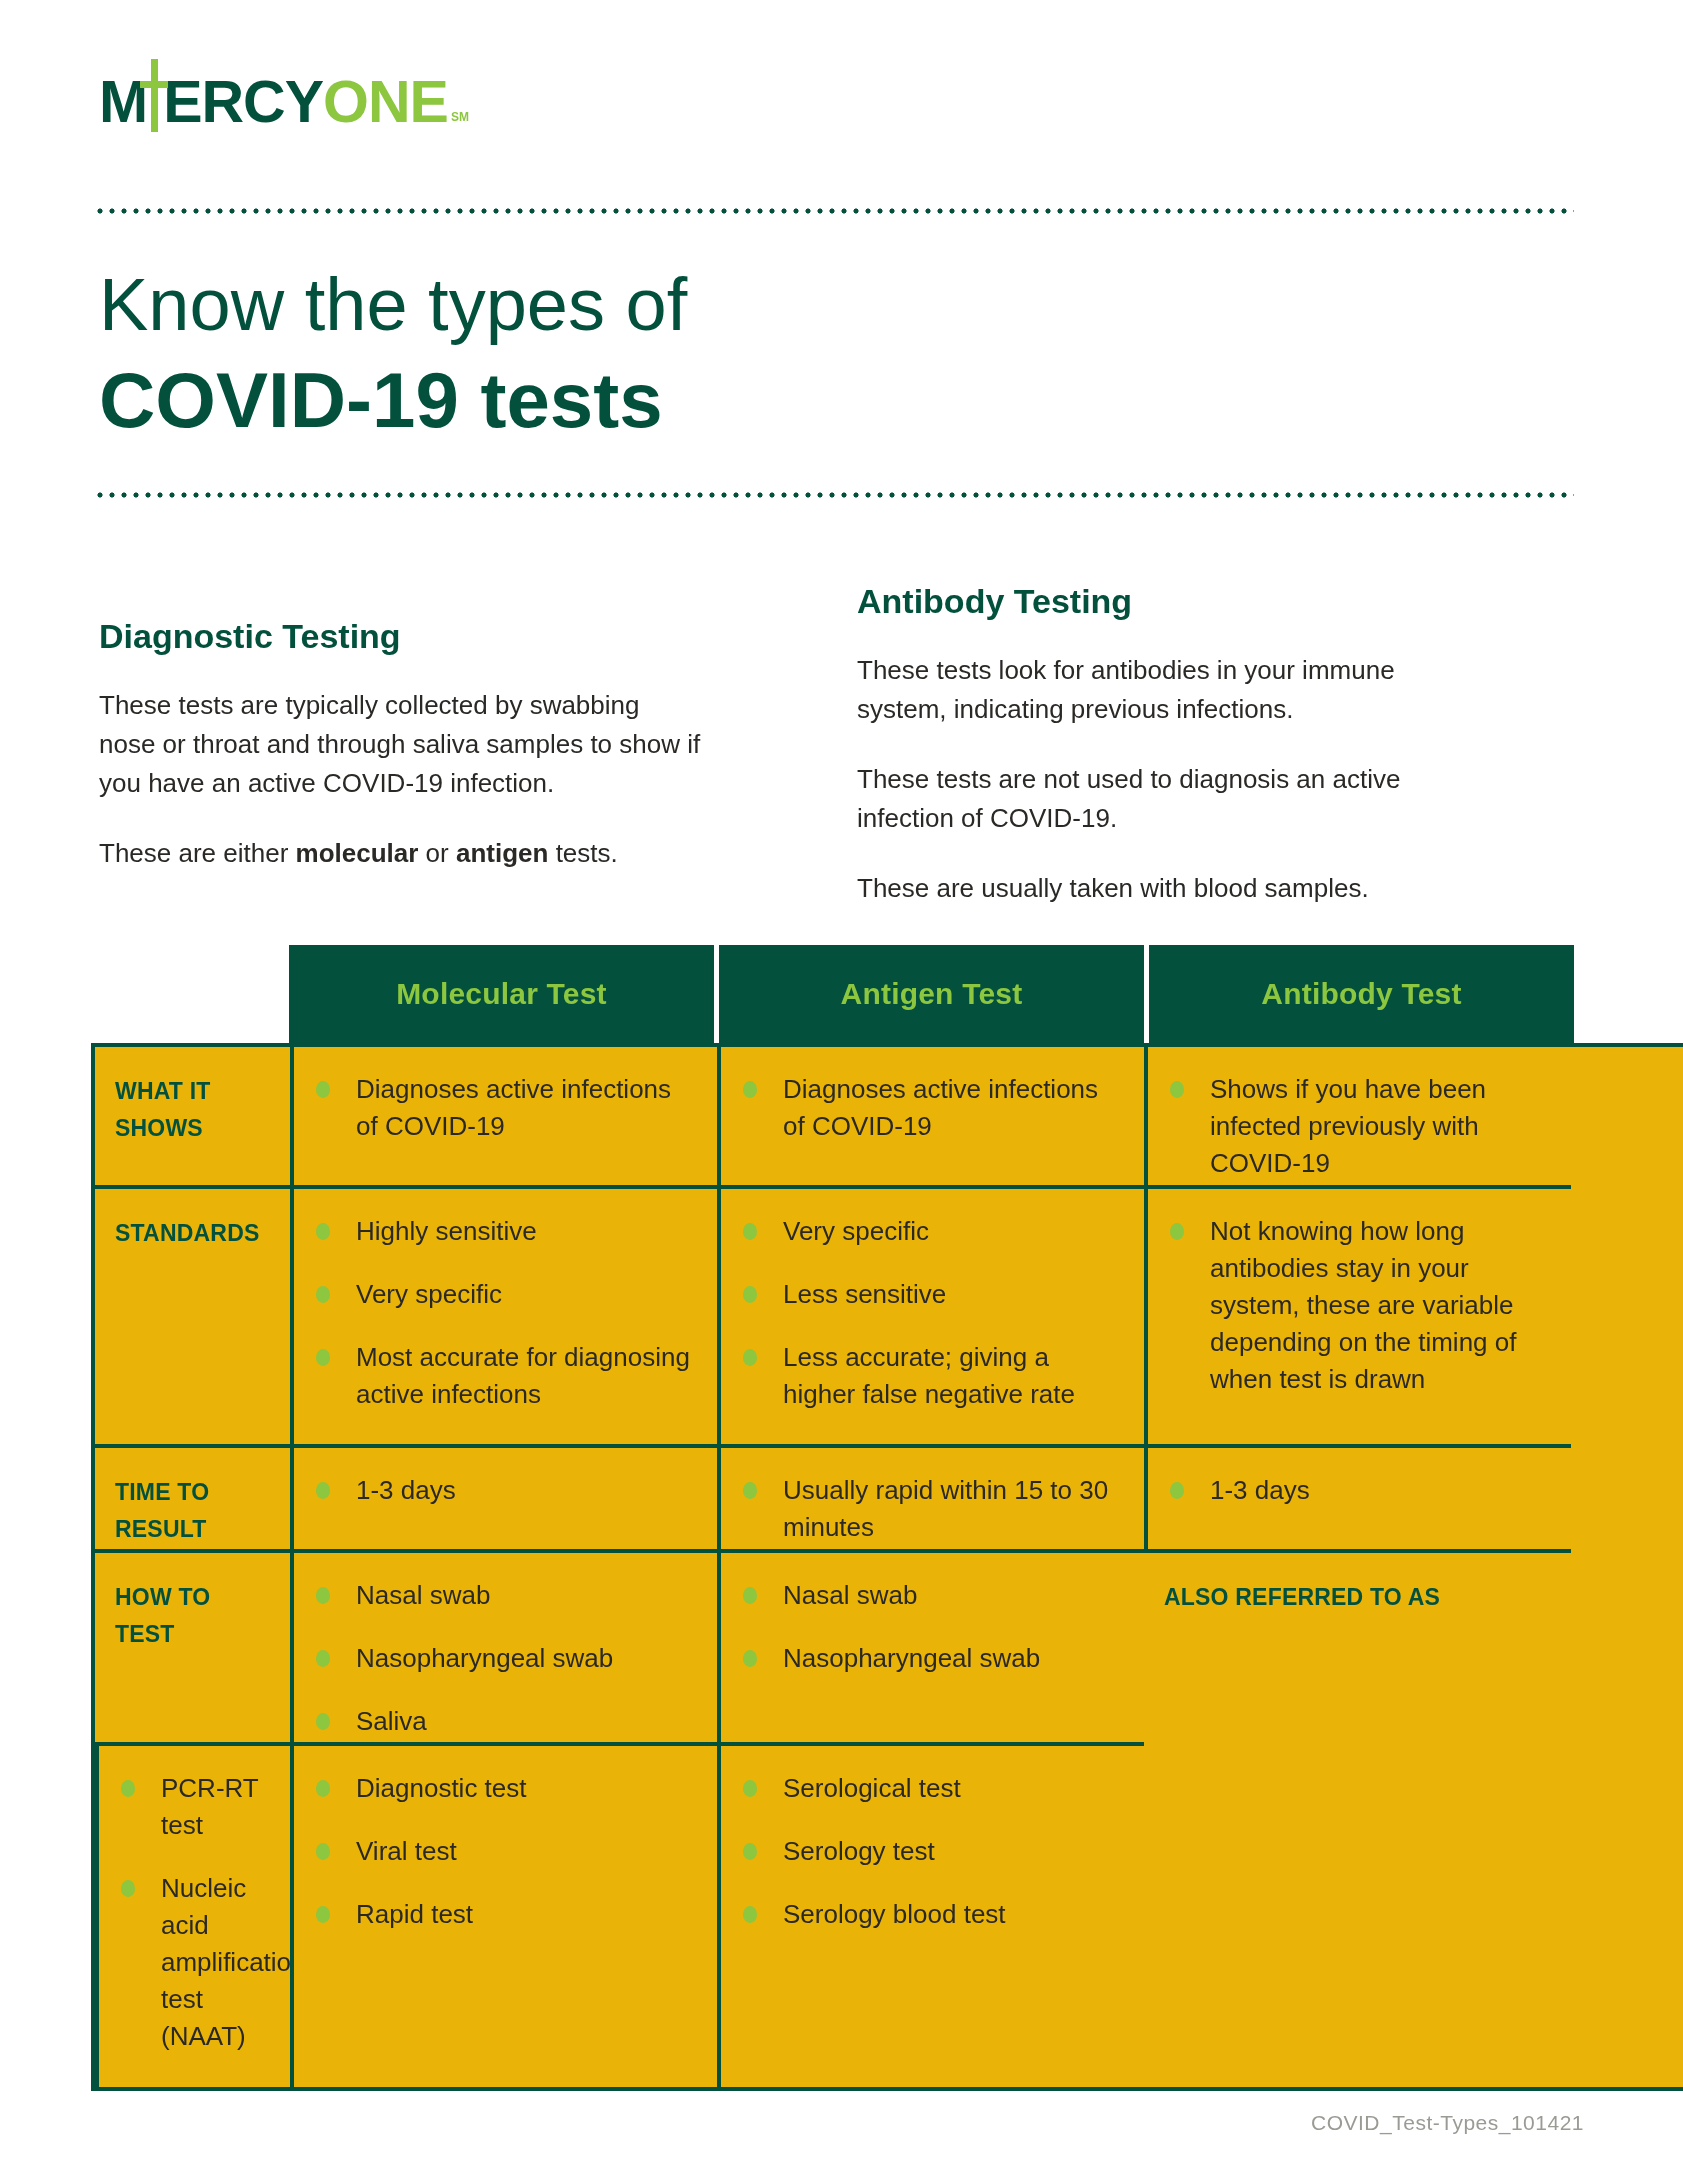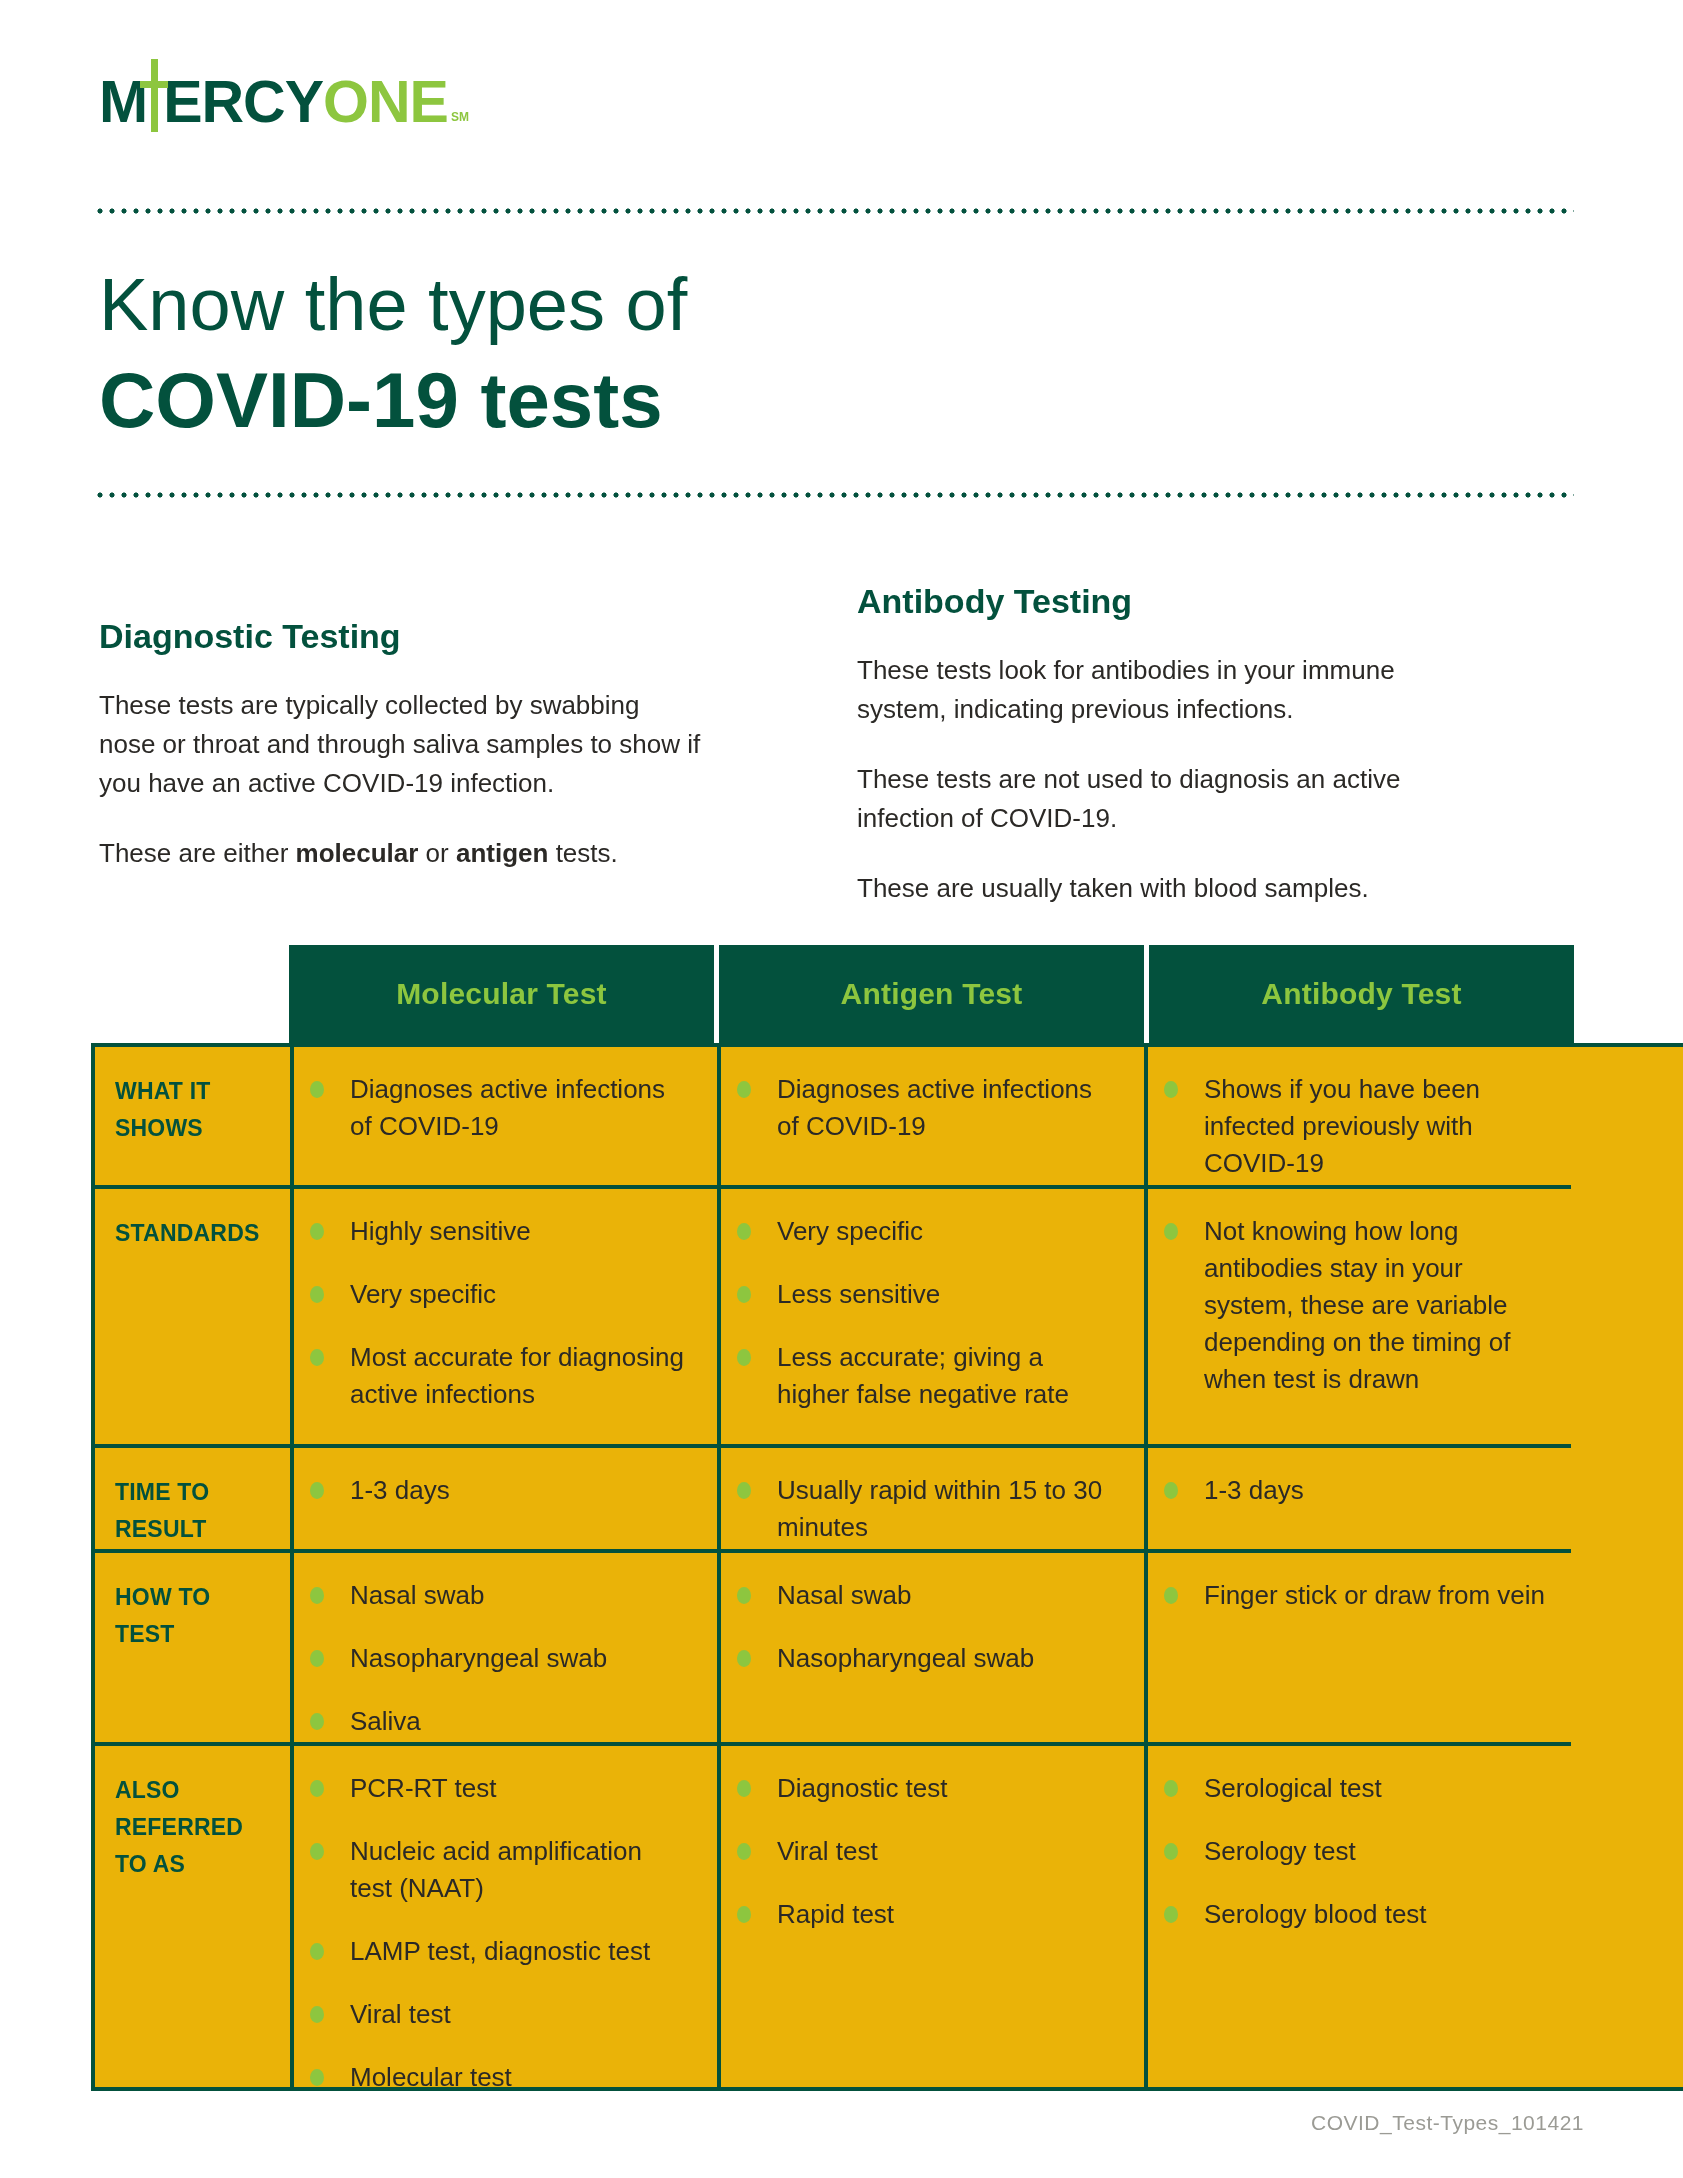--- a/index.html
+++ b/index.html
@@ -50,21 +50,21 @@
     display:flex;align-items:center;justify-content:center;
     font-size:30px;font-weight:bold;letter-spacing:0.2px;
   }
   .tbody{
     border:4px solid var(--dark-green);
     display:grid;
     grid-template-columns:195px 427px 427px 427px;
     grid-template-rows:138px 259px 105px 193px 345px;
     background:#eab308;
   }
-  .bcell{border-left:4px solid var(--dark-green);border-top:4px solid var(--dark-green);padding:24px 26px 0 14px;overflow:hidden;}
+  .bcell{border-left:4px solid var(--dark-green);border-top:4px solid var(--dark-green);padding:24px 26px 0 20px;overflow:hidden;}
   .bcell.col0{border-left:none;}
   .bcell.row0{border-top:none;}
   .bcell.label{
     padding:26px 28px 0 20px;color:var(--dark-green);
     font-size:23px;font-weight:bold;line-height:37px;letter-spacing:0.2px;
   }
   .bcell ul{list-style:none;margin:0;padding:0;}
   .bcell li{
     position:relative;padding-left:42px;margin:0 0 26px 0;
     font-size:26px;line-height:37px;color:var(--text-color);
@@ -178,25 +178,20 @@
             <li>Nasopharyngeal swab</li>
             <li>Saliva</li>
           </ul>
         </div>
         <div class="bcell">
           <ul>
             <li>Nasal swab</li>
             <li>Nasopharyngeal swab</li>
           </ul>
         </div>
-        <div class="bcell">
-          <ul>
-            <li>Finger stick or draw from vein</li>
-          </ul>
-        </div>
         <div class="bcell label col0">ALSO REFERRED TO AS</div>
         <div class="bcell">
           <ul>
             <li>PCR-RT test</li>
             <li>Nucleic acid amplification test (NAAT)</li>
             <li>LAMP test, diagnostic test</li>
             <li>Viral test</li>
             <li>Molecular test</li>
           </ul>
         </div>

